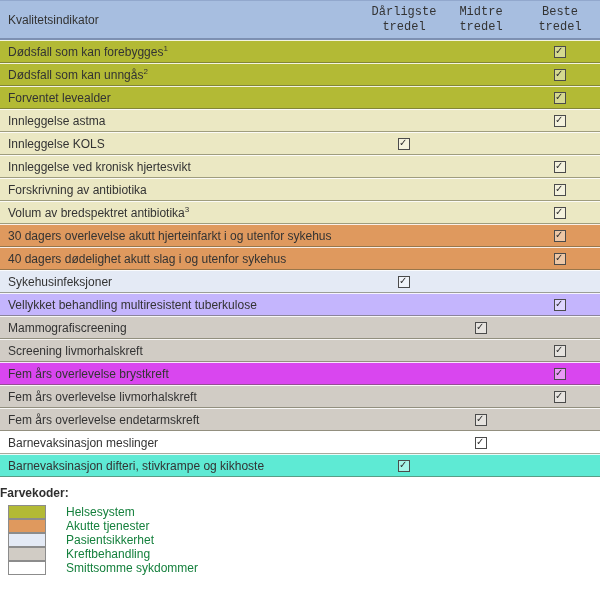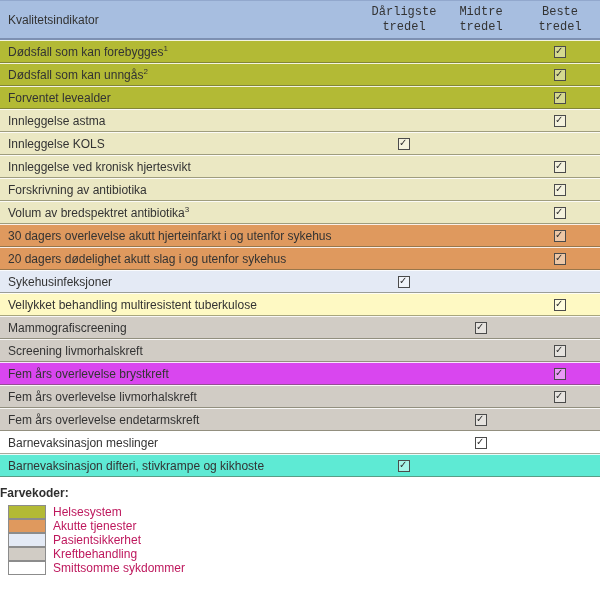--- a/index.html
+++ b/index.html
@@ -93,23 +93,23 @@
   }
   .legend-item + .legend-item .legend-swatch { margin-top: -1px; }
   .legend-swatch {
     width: 36px;
     height: 12px;
     border: 1px solid #8c8c8c;
     box-sizing: content-box;
     flex: 0 0 auto;
   }
   .legend-label {
-    margin-left: 7px;
+    margin-left: 20px;
     font-size: 12px;
-    color: #be185d;
+    color: #15803d;
   }
 </style>
 </head>
 <body>
 
 <div class="page">
 
   <table class="qtable">
     <colgroup>
       <col class="c-label">
@@ -202,35 +202,35 @@
         <tr style="background: rgb(223, 153, 94);">
       <td class="cell-label">
         <span>30 dagers overlevelse akutt hjerteinfarkt i og utenfor sykehus</span><sup class="fnote"></sup>
       </td>
       <td class="cell-check"></td>
       <td class="cell-check"></td>
       <td class="cell-check"><span class="checkbox"><span class="mark">✓</span></span></td>
     </tr>
         <tr style="background: rgb(223, 153, 94);">
       <td class="cell-label">
-        <span>20 dagers dødelighet akutt slag i og utenfor sykehus</span><sup class="fnote"></sup>
+        <span>40 dagers dødelighet akutt slag i og utenfor sykehus</span><sup class="fnote"></sup>
       </td>
       <td class="cell-check"></td>
       <td class="cell-check"></td>
       <td class="cell-check"><span class="checkbox"><span class="mark">✓</span></span></td>
     </tr>
         <tr style="background: rgb(228, 234, 245);">
       <td class="cell-label">
         <span>Sykehusinfeksjoner</span><sup class="fnote"></sup>
       </td>
       <td class="cell-check"><span class="checkbox"><span class="mark">✓</span></span></td>
       <td class="cell-check"></td>
       <td class="cell-check"></td>
     </tr>
-        <tr style="background: #fef9c3;">
+        <tr style="background: #c4b5fd;">
       <td class="cell-label">
         <span>Vellykket behandling multiresistent tuberkulose</span><sup class="fnote"></sup>
       </td>
       <td class="cell-check"></td>
       <td class="cell-check"></td>
       <td class="cell-check"><span class="checkbox"><span class="mark">✓</span></span></td>
     </tr>
         <tr style="background: rgb(209, 204, 197);">
       <td class="cell-label">
         <span>Mammografiscreening</span><sup class="fnote"></sup>

